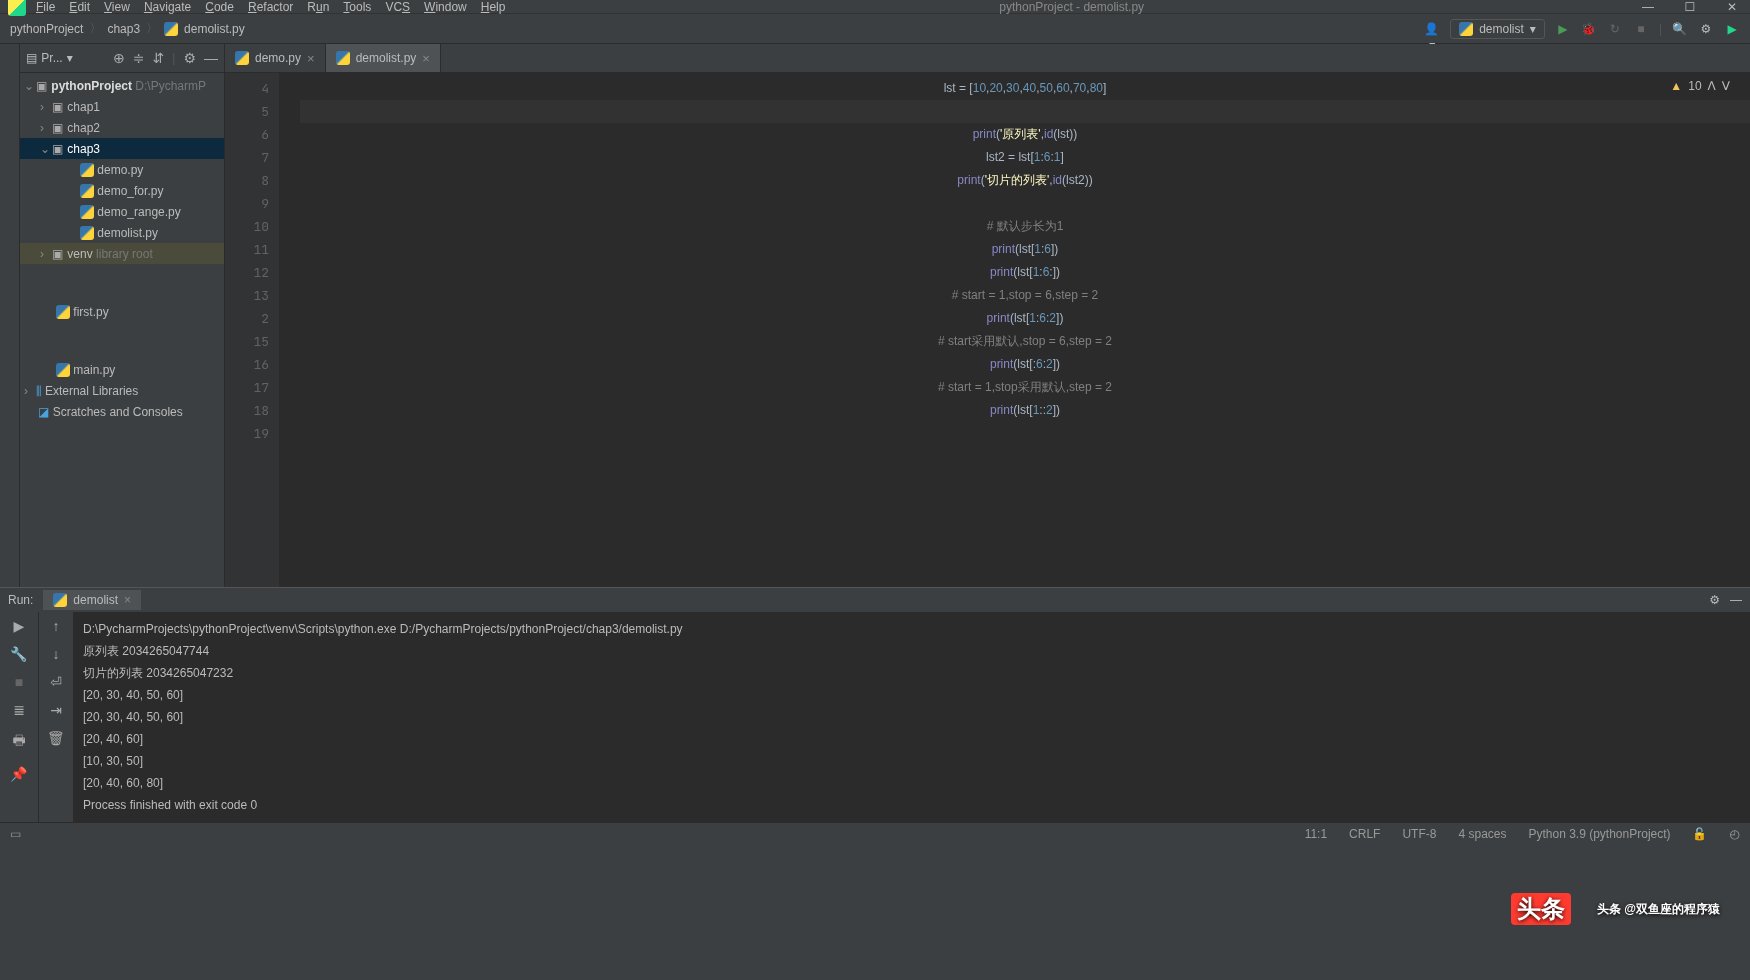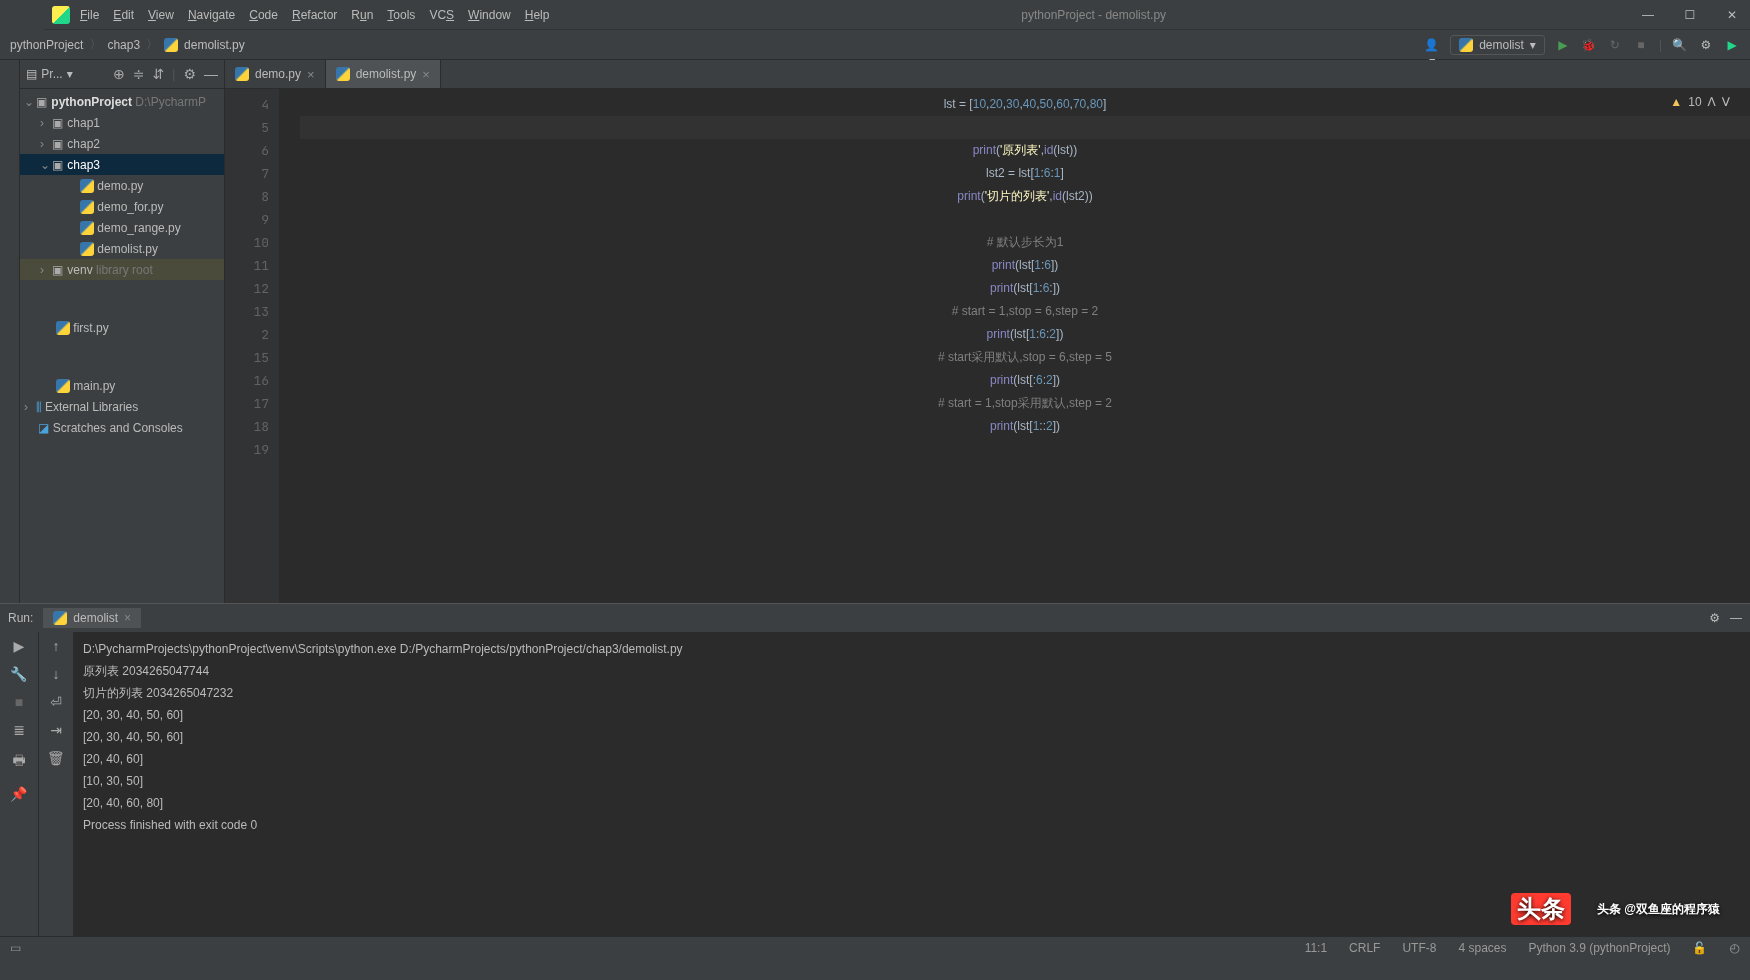--- a/index.html
+++ b/index.html
@@ -1,17 +1,17 @@
 <!DOCTYPE html>
 <html><head>
 <meta charset="utf-8">
 <style>
 * { margin: 0; padding: 0; box-sizing: border-box; font-family: "Segoe UI", Arial, sans-serif; font-size: 12px; user-select: none; }
 body { background: #3c3f41; color: #bbbbbb; width: 1750px; height: 980px; overflow: hidden; position: relative; }
-.titlebar { height: 30px; background: #3c3f41; display: flex; align-items: center; padding: 0 8px; border-bottom: 1px solid #323232; margin-left: 44px; }
+.titlebar { height: 14px; background: #3c3f41; display: flex; align-items: center; padding: 0 8px; border-bottom: 1px solid #323232; }
 .logo { width: 18px; height: 18px; background: linear-gradient(135deg,#fcee4f 0%,#fcee4f 50%,#21d789 50%); border-radius: 3px; margin-right: 10px; }
 .menu { display: flex; gap: 14px; }
 .menu span { cursor: pointer; }
 .menu span u { text-decoration: underline; }
 .wtitle { flex: 1; text-align: center; color: #888; }
 .winbtns { display: flex; gap: 22px; color: #bbbbbb; font-size: 14px; }
 .winbtns span { cursor: pointer; width: 20px; text-align: center; }
 .navbar { height: 30px; background: #3c3f41; display: flex; align-items: center; padding: 0 10px; border-bottom: 1px solid #2b2b2b; }
 .crumb { display: flex; align-items: center; gap: 6px; }
 .crumb .sep { color: #666; }
@@ -49,21 +49,21 @@
 .code .line { height: 23px; line-height: 23px; white-space: pre; text-align: center; }
 .code .line.cursor-line { background: #323232; }
 .fn { color: #8888c6; }
 .str { color: #fef9c3; }
 .num { color: #6897bb; }
 .cmt { color: #808080; }
 .op { color: #a9b7c6; }
 .txt { color: #a9b7c6; }
 .warnbar { position: absolute; top: 6px; right: 20px; display: flex; align-items: center; gap: 6px; color: #bbb; }
 .warn-tri { color: #f2c55c; }
-.run-panel { height: 333px; background: #2b2b2b; border-top: 1px solid #555; display: flex; flex-direction: column; }
+.run-panel { height: 235px; background: #2b2b2b; border-top: 1px solid #555; display: flex; flex-direction: column; }
 .run-tabs { height: 28px; background: #3c3f41; display: flex; align-items: center; padding: 0 8px; gap: 10px; }
 .run-tab { background: #4e5254; padding: 3px 10px; border-radius: 0; display: flex; align-items: center; gap: 6px; }
 .run-body { display: flex; flex: 1; }
 .run-left { width: 38px; background: #3c3f41; display: flex; flex-direction: column; align-items: center; padding-top: 6px; gap: 12px; }
 .run-left span { color: #aaa; font-size: 14px; cursor: pointer; }
 .run-mid { width: 35px; background: #3c3f41; border-left: 1px solid #2b2b2b; display: flex; flex-direction: column; align-items: center; padding-top: 6px; gap: 12px;}
 .run-mid span { color: #aaa; font-size: 14px; cursor: pointer; }
 .console { flex: 1; padding: 6px 10px; font-family: "JetBrains Mono","Consolas",monospace; font-size: 13.5px; color: #bbbbbb; }
 .console div { line-height: 22px; white-space: pre; }
 .statusbar { height: 22px; background: #3c3f41; border-top: 1px solid #2b2b2b; display: flex; align-items: center; padding: 0 10px; color: #999; font-size: 11.5px; }
@@ -209,21 +209,21 @@
           <div class="line cursor-line"><span class="txt"></span></div>
           <div class="line"><span class="fn">print</span><span class="op">(</span><span class="str">'原列表'</span><span class="op">,</span><span class="fn">id</span><span class="op">(lst))</span></div>
           <div class="line"><span class="txt">lst2 </span><span class="op">= </span><span class="txt">lst[</span><span class="num">1</span><span class="op">:</span><span class="num">6</span><span class="op">:</span><span class="num">1</span><span class="op">]</span></div>
           <div class="line"><span class="fn">print</span><span class="op">(</span><span class="str">'切片的列表'</span><span class="op">,</span><span class="fn">id</span><span class="op">(lst2))</span></div>
           <div class="line"><span class="txt"></span></div>
           <div class="line"><span class="cmt"># 默认步长为1</span></div>
           <div class="line"><span class="fn">print</span><span class="op">(lst[</span><span class="num">1</span><span class="op">:</span><span class="num">6</span><span class="op">])</span></div>
           <div class="line"><span class="fn">print</span><span class="op">(lst[</span><span class="num">1</span><span class="op">:</span><span class="num">6</span><span class="op">:])</span></div>
           <div class="line"><span class="cmt"># start = 1,stop = 6,step = 2</span></div>
           <div class="line"><span class="fn">print</span><span class="op">(lst[</span><span class="num">1</span><span class="op">:</span><span class="num">6</span><span class="op">:</span><span class="num">2</span><span class="op">])</span></div>
-          <div class="line"><span class="cmt"># start采用默认,stop = 6,step = 5</span></div>
+          <div class="line"><span class="cmt"># start采用默认,stop = 6,step = 2</span></div>
           <div class="line"><span class="fn">print</span><span class="op">(lst[:</span><span class="num">6</span><span class="op">:</span><span class="num">2</span><span class="op">])</span></div>
           <div class="line"><span class="cmt"># start = 1,stop采用默认,step = 2</span></div>
           <div class="line"><span class="fn">print</span><span class="op">(lst[</span><span class="num">1</span><span class="op">::</span><span class="num">2</span><span class="op">])</span></div>
         </div>
       <div class="warnbar">
         <span class="warn-tri">▲</span>
         <span>10</span>
         <span>ᐱ</span>
         <span>ᐯ</span>
       </div>

